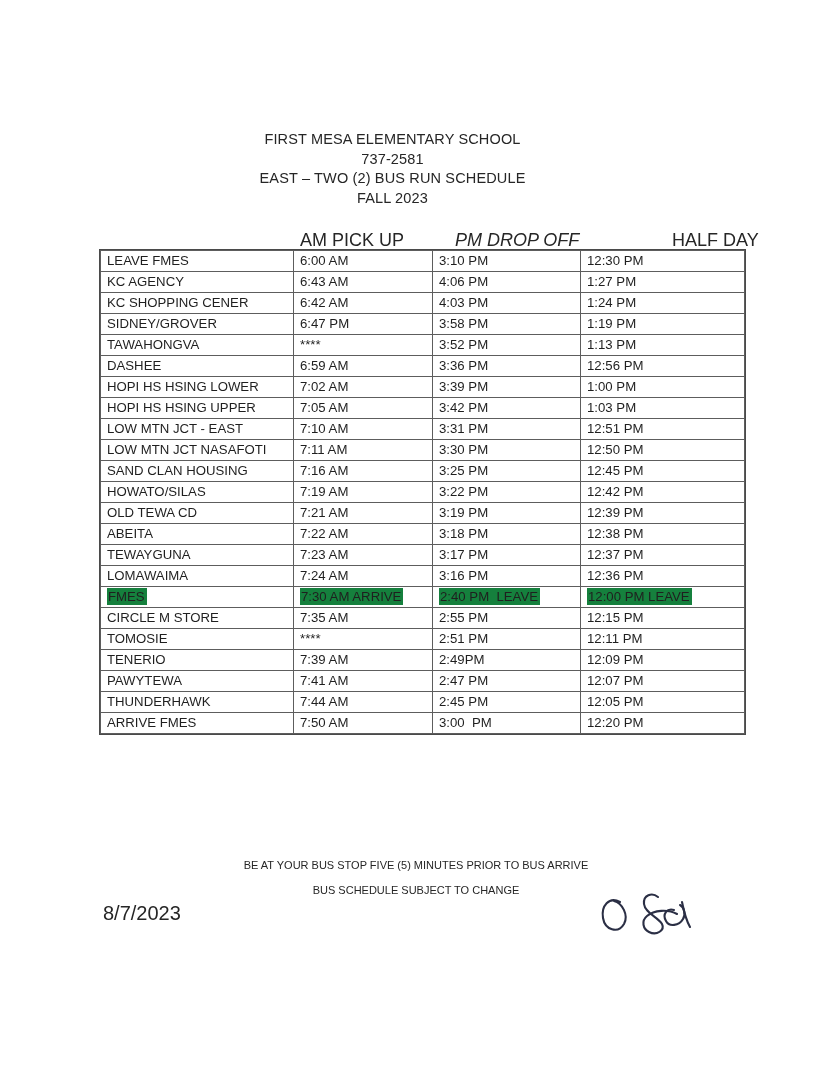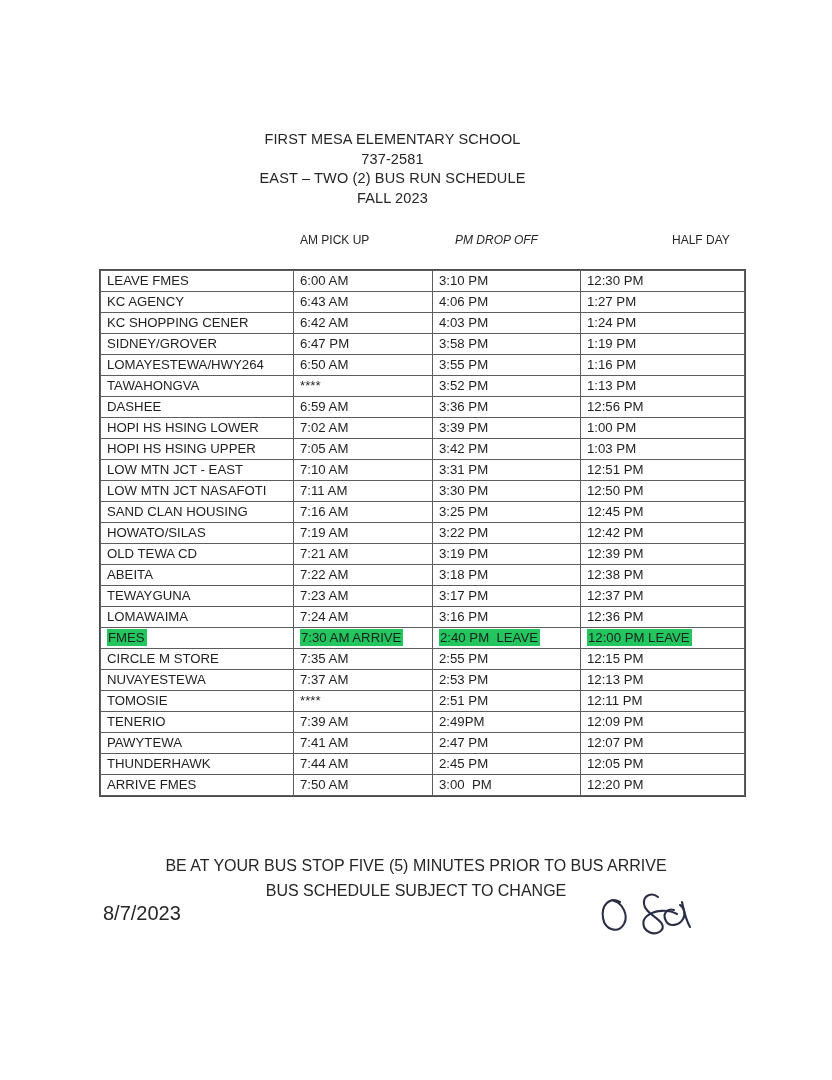--- a/index.html
+++ b/index.html
@@ -37,21 +37,21 @@
   .col-headings {
     position: absolute;
     left: 100px;
     top: 231px;
     width: 644px;
     height: 20px;
   }
   .col-headings .ch {
     position: absolute;
     top: 0;
-    font-size: 12px;
+    font-size: 18px;
     line-height: 18px;
     color: #262626;
     white-space: nowrap;
   }
   .ch-am   { left: 200px; }
   .ch-pm   { left: 355px; font-style: italic; }
   .ch-half { left: 548px; margin-left: 24px; }
 
   
   .sched-wrap {
@@ -78,37 +78,37 @@
     line-height: 20px;
     color: #1f1f1f;
     white-space: pre;
     overflow: hidden;
     vertical-align: middle;
   }
   table.sched tr.is-highlighted td {
     background: transparent;
   }
   table.sched tr.is-highlighted td .hl {
-    background: #22c55e;
+    background: #15803d;
     padding: 1px 2px 1px 1px;
     box-decoration-break: clone;
   }
   
-  table.sched { outline: 1px solid #4a4a4a; outline-offset: 0; margin-top: 20px; }
+  table.sched { outline: 1px solid #4a4a4a; outline-offset: 0; }
 
   
   .notices {
     position: absolute;
     left: 0;
     top: 853px;
     width: 832px;
     text-align: center;
   }
   .notices .nline {
-    font-size: 16px;
+    font-size: 11px;
     line-height: 25px;
     color: #262626;
     white-space: pre;
   }
 
   .sign-date {
     position: absolute;
     left: 103px;
     top: 903px;
     font-size: 20px;
@@ -168,26 +168,20 @@
           <td>4:03 PM</td>
           <td>1:24 PM</td>
         </tr>
         <tr>
           <td>SIDNEY/GROVER</td>
           <td>6:47 PM</td>
           <td>3:58 PM</td>
           <td>1:19 PM</td>
         </tr>
         <tr>
-          <td>LOMAYESTEWA/HWY264</td>
-          <td>6:50 AM</td>
-          <td>3:55 PM</td>
-          <td>1:16 PM</td>
-        </tr>
-        <tr>
           <td>TAWAHONGVA</td>
           <td>****</td>
           <td>3:52 PM</td>
           <td>1:13 PM</td>
         </tr>
         <tr>
           <td>DASHEE</td>
           <td>6:59 AM</td>
           <td>3:36 PM</td>
           <td>12:56 PM</td>
@@ -256,26 +250,20 @@
           <td><span class="hl">FMES</span></td>
           <td><span class="hl">7:30 AM ARRIVE</span></td>
           <td><span class="hl">2:40 PM  LEAVE</span></td>
           <td><span class="hl">12:00 PM LEAVE</span></td>
         </tr>
         <tr>
           <td>CIRCLE M STORE</td>
           <td>7:35 AM</td>
           <td>2:55 PM</td>
           <td>12:15 PM</td>
-        </tr>
-        <tr>
-          <td>NUVAYESTEWA</td>
-          <td>7:37 AM</td>
-          <td>2:53 PM</td>
-          <td>12:13 PM</td>
         </tr>
         <tr>
           <td>TOMOSIE</td>
           <td>****</td>
           <td>2:51 PM</td>
           <td>12:11 PM</td>
         </tr>
         <tr>
           <td>TENERIO</td>
           <td>7:39 AM</td>

